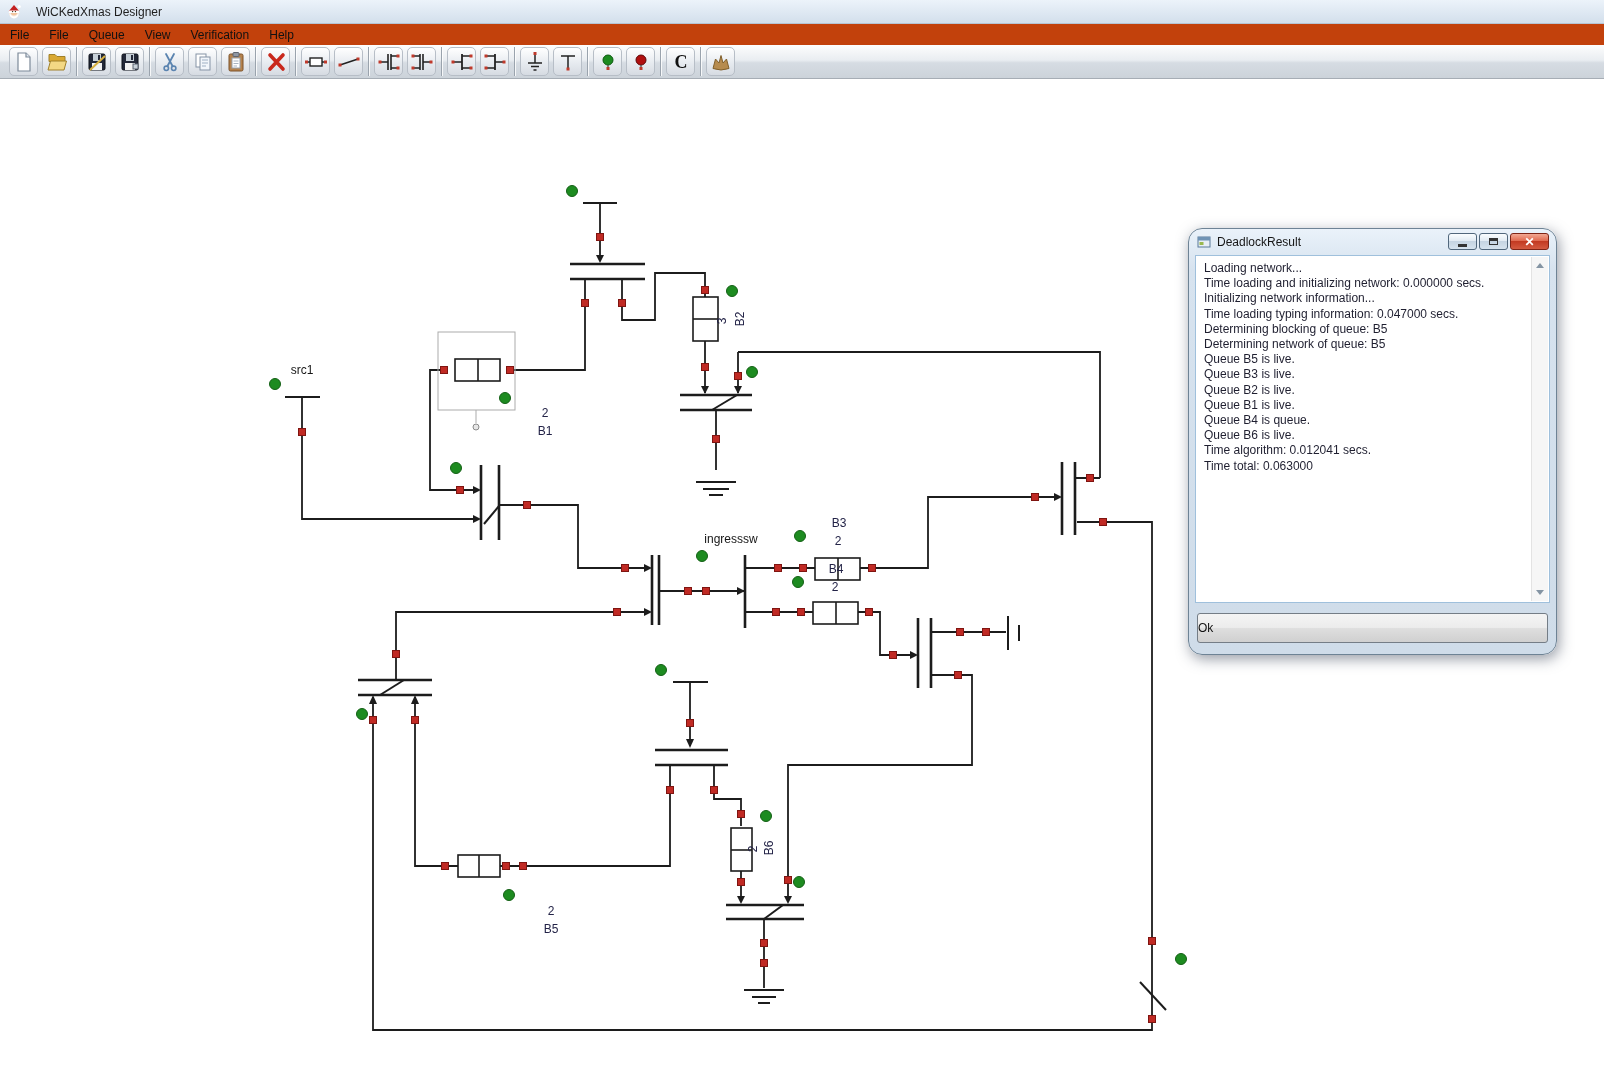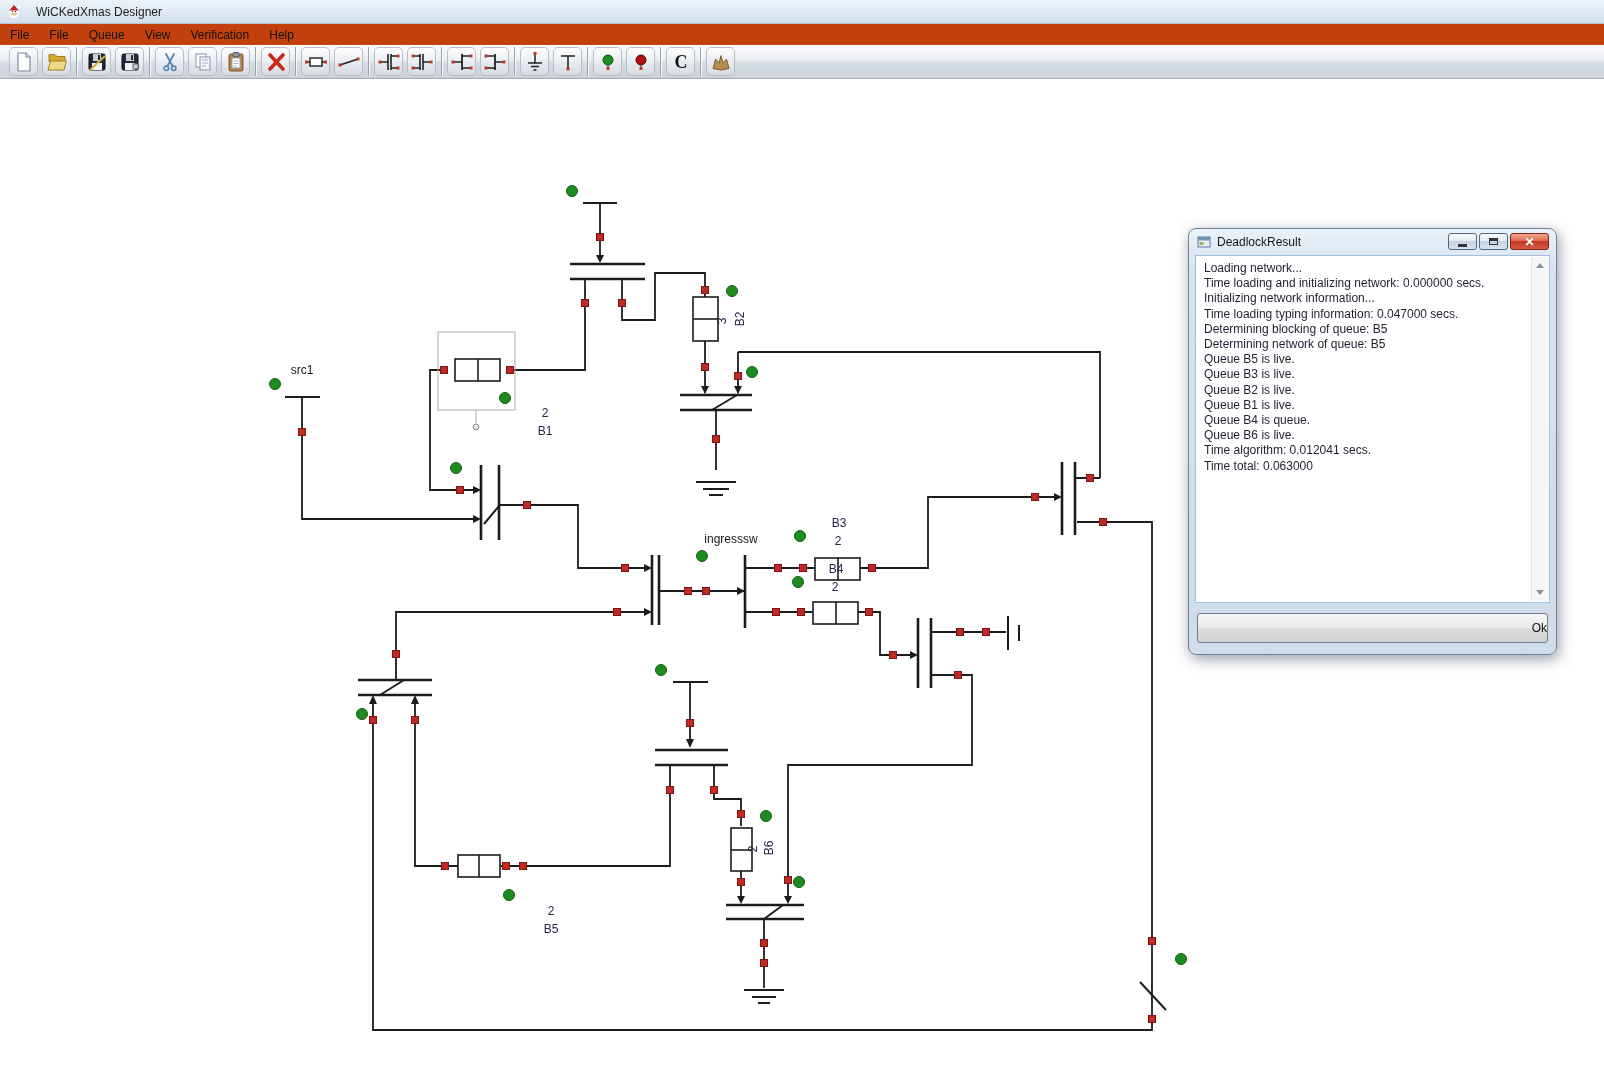--- a/index.html
+++ b/index.html
@@ -21,21 +21,21 @@
   .tbtn { width:29px; height:29px; border:1px solid #b7bec7; border-radius:5px;
     background:linear-gradient(#ffffff,#e7ebf0 55%,#d6dbe2);
     display:flex; align-items:center; justify-content:center; }
   .tbtn svg { display:block; }
   
   .canvas { position:absolute; left:0; top:79px; width:1604px; height:1003px; background:#fff; }
   svg text.lbl  { font-family:"Liberation Sans",sans-serif; font-size:12px; fill:#232347; }
   svg text.name { font-family:"Liberation Sans",sans-serif; font-size:12px; fill:#161616; }
   
   .dialog { position:absolute; left:1188px; top:228px; width:369px; height:427px;
-    border:1px solid #6e8395; border-radius:8px;
+    border:1px solid #6e8395; border-radius:14px;
     background:linear-gradient(#eaf2fa,#d7e3ef 40px,#cfdce9);
     box-shadow:2px 4px 14px rgba(50,60,80,.5); font-size:12px; }
   .dlg-title { height:26px; display:flex; align-items:center; padding:0 8px; color:#161616; }
   .dlg-title .ttl { margin-left:6px; }
   .dlg-controls { position:absolute; top:4px; right:7px; display:flex; gap:2px; }
   .ctrl { width:29px; height:17px; border:1px solid #51677c; border-radius:3px;
     background:linear-gradient(#fafdff,#e2ebf3 45%,#c5d4e2 50%,#d6e3ee);
     display:flex; align-items:center; justify-content:center; }
   .ctrl .g-min { width:9px; height:3px; background:#333; margin-top:7px; }
   .ctrl .g-max { width:9px; height:7px; border:1px solid #333; border-top:3px solid #333; }
@@ -47,21 +47,21 @@
     line-height:15.2px; color:#1f1f30; white-space:nowrap; overflow:hidden; }
   .dlg-scrollbar { position:absolute; top:1px; bottom:1px; right:1px; width:17px;
     background:#f6f6f6; border-left:1px solid #e3e3e3; }
   .sb-up, .sb-down { position:absolute; left:4px; width:0; height:0;
     border-left:4px solid transparent; border-right:4px solid transparent; }
   .sb-up   { top:6px;    border-bottom:5px solid #8494a3; }
   .sb-down { bottom:6px; border-top:5px solid #8494a3; }
   .dlg-ok { position:absolute; left:8px; right:8px; top:384px; height:30px;
     border:1px solid #747d86; border-radius:3px; color:#101010;
     background:linear-gradient(#f4f4f4,#ececec 48%,#dedede 52%,#d0d0d0);
-    display:flex; align-items:center; justify-content:flex-end; }
+    display:flex; align-items:center; justify-content:flex-start; }
 </style>
 </head>
 <body>
 
 <div class="titlebar">
   <svg width="16" height="16" viewBox="0 0 16 16">
     <circle cx="8" cy="9" r="5.2" fill="#f6e9e2"></circle>
     <circle cx="8" cy="8" r="3.4" fill="#f2c49e"></circle>
     <path d="M2.5 7.5 L8 1 L13.5 7.5 Z" fill="#c32222"></path>
     <rect x="2.5" y="6.5" width="11" height="2.4" rx="1.2" fill="#fff"></rect>

